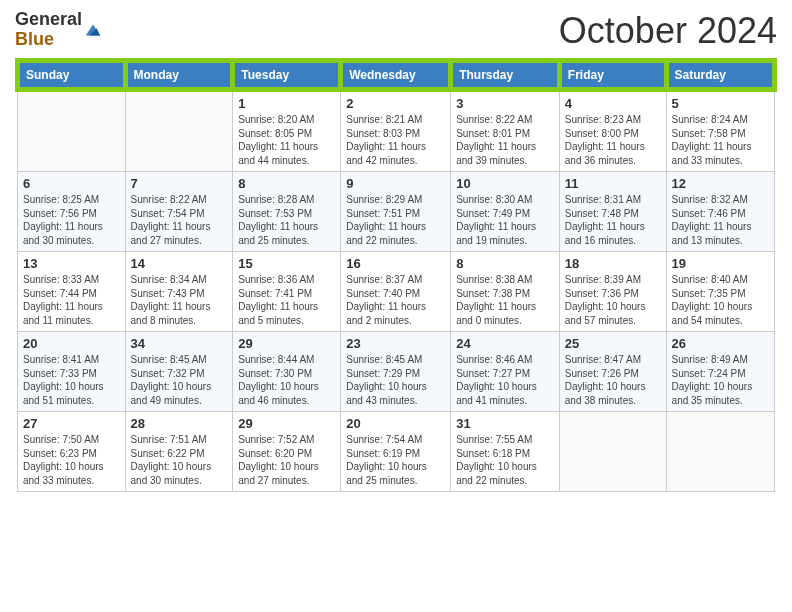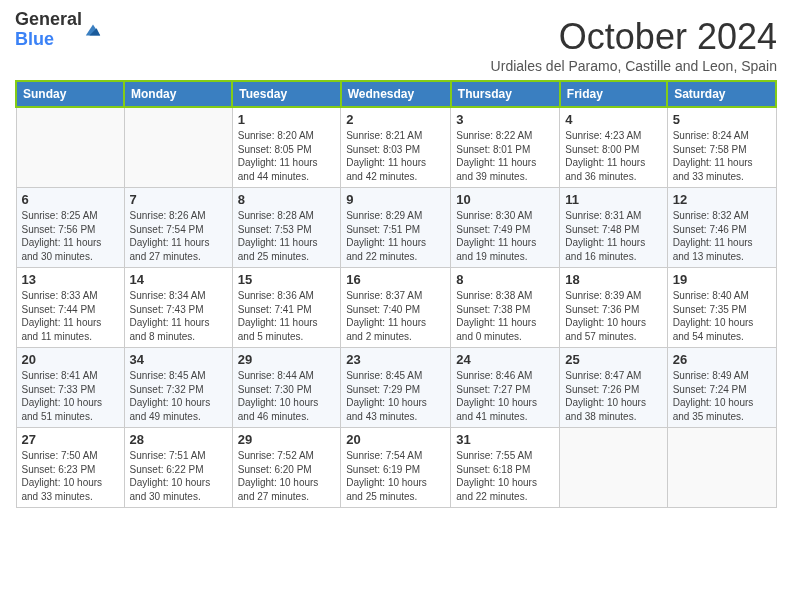--- a/index.html
+++ b/index.html
@@ -5,37 +5,37 @@
     * { box-sizing: border-box; margin: 0; padding: 0; }
     body { font-family: Arial, sans-serif; background: #fff; width: 792px; height: 612px; overflow: hidden; }
     
     .page { width: 792px; height: 612px; padding: 10px 15px; }
     
     .header { display: flex; justify-content: space-between; align-items: flex-start; margin-bottom: 6px; }
     
     .logo { display: flex; align-items: center; }
     .logo-text { font-size: 18px; font-weight: bold; line-height: 1.1; }
     .logo-text .general { color: #333; }
-    .logo-text .blue { color: #3b82f6; }
+    .logo-text .blue { color: #a16207; }
     .logo-icon { width: 18px; height: 18px; margin-left: 2px; }
     
     .title-block { text-align: right; }
-    .month-title { font-size: 36px; color: #333; font-weight: normal; margin-top: 6px; }
+    .month-title { font-size: 36px; color: #333; font-weight: normal; }
     .location { font-size: 14px; color: #555; }
     
     .calendar { width: 100%; border-collapse: collapse; font-size: 10px; }
     
     .calendar th {
       background-color: #3a7fc1;
       color: white;
       text-align: left;
       padding: 5px 6px;
       font-size: 12px;
       font-weight: bold;
-      border: 2px solid #84cc16;
+      border: 5px solid #84cc16;
     }
     
     .calendar td {
       border: 1px solid #ccc;
       padding: 4px 5px;
       vertical-align: top;
       width: 113px;
       height: 78px;
       background: #fff;
     }
@@ -58,21 +58,20 @@
           <span class="blue">Blue</span>
         </div>
       </div>
       <svg class="logo-icon" viewBox="0 0 20 20">
         <polygon points="2,16 10,4 18,16" fill="#3a7fc1"></polygon>
         <polygon points="6,16 14,8 18,16" fill="#1a5a9a"></polygon>
       </svg>
     </div>
     <div class="title-block">
       <div class="month-title">October 2024</div>
-      <div class="location">Urdiales del Paramo, Castille and Leon, Spain</div>
     </div>
   </div>
 
   <table class="calendar">
     <thead>
       <tr>
         <th>Sunday</th>
         <th>Monday</th>
         <th>Tuesday</th>
         <th>Wednesday</th>
@@ -98,41 +97,41 @@
 Daylight: 11 hours and 42 minutes.</div>
           </td>
           <td>
             <span class="day-num">3</span>
             <div class="day-info">Sunrise: 8:22 AM
 Sunset: 8:01 PM
 Daylight: 11 hours and 39 minutes.</div>
           </td>
           <td>
             <span class="day-num">4</span>
-            <div class="day-info">Sunrise: 4:23 AM
+            <div class="day-info">Sunrise: 8:23 AM
 Sunset: 8:00 PM
 Daylight: 11 hours and 36 minutes.</div>
           </td>
           <td>
             <span class="day-num">5</span>
             <div class="day-info">Sunrise: 8:24 AM
 Sunset: 7:58 PM
 Daylight: 11 hours and 33 minutes.</div>
           </td>
         </tr>
         <tr>
           <td>
             <span class="day-num">6</span>
             <div class="day-info">Sunrise: 8:25 AM
 Sunset: 7:56 PM
 Daylight: 11 hours and 30 minutes.</div>
           </td>
           <td>
             <span class="day-num">7</span>
-            <div class="day-info">Sunrise: 8:26 AM
+            <div class="day-info">Sunrise: 8:22 AM
 Sunset: 7:54 PM
 Daylight: 11 hours and 27 minutes.</div>
           </td>
           <td>
             <span class="day-num">8</span>
             <div class="day-info">Sunrise: 8:28 AM
 Sunset: 7:53 PM
 Daylight: 11 hours and 25 minutes.</div>
           </td>
           <td>

